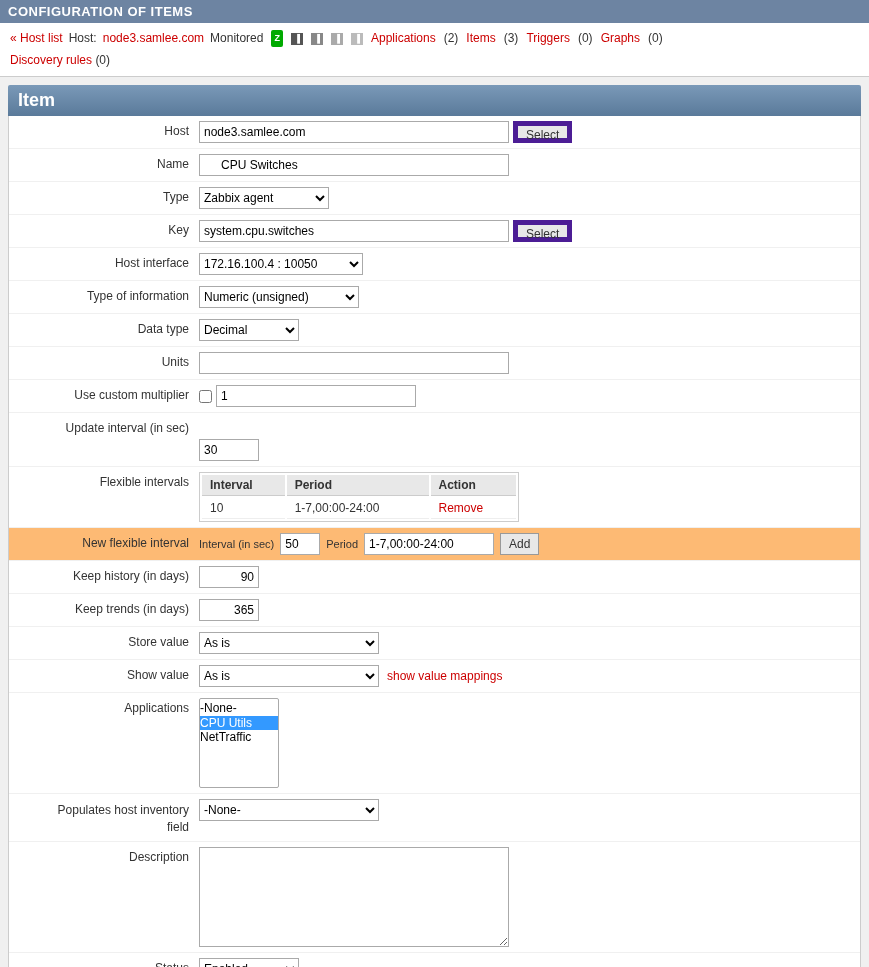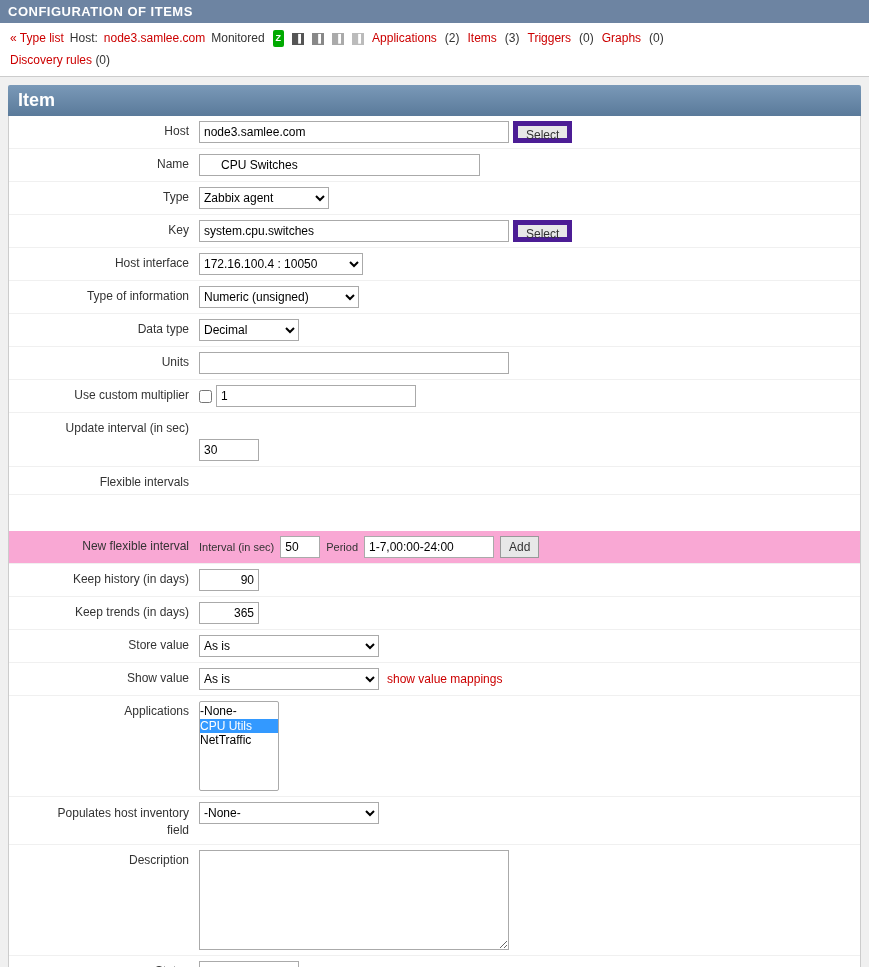--- a/index.html
+++ b/index.html
@@ -139,22 +139,21 @@
     }
 
     .flexible-intervals-table td {
       padding: 3px 8px;
       border-bottom: 1px solid #eee;
     }
 
     .remove-link { color: #cc0000; text-decoration: none; cursor: pointer; }
 
     .new-flexible-row {
-      background: #f9a8d4;
-      margin-top: 36px;
+      background: #fdba74;
     }
 
     .new-flex-label {
       color: #333;
       font-size: 12px;
       padding-top: 3px;
       width: 180px;
       min-width: 180px;
       text-align: right;
       padding-right: 10px;
@@ -198,21 +197,21 @@
   </style>
 </head>
 <body>
 
 <div id="page-title-bar">
   <span>CONFIGURATION OF ITEMS</span>
 </div>
 
 <div id="breadcrumb-area">
   <div class="breadcrumb-row">
-    <a href="#">« Type list</a>
+    <a href="#">« Host list</a>
     <span>Host:</span>
     <a href="#">node3.samlee.com</a>
     <span>Monitored</span>
     <span class="status-icon">Z</span>
     <span style="display:inline-block;background:#555;width:12px;height:12px;font-size:8px;color:#fff;text-align:center;line-height:12px;">▐</span>
     <span style="display:inline-block;background:#888;width:12px;height:12px;font-size:8px;color:#fff;text-align:center;line-height:12px;">▐</span>
     <span style="display:inline-block;background:#aaa;width:12px;height:12px;font-size:8px;color:#fff;text-align:center;line-height:12px;">▐</span>
     <span style="display:inline-block;background:#bbb;width:12px;height:12px;font-size:8px;color:#fff;text-align:center;line-height:12px;">▐</span>
     <a href="#">
       <span>Applications</span>
@@ -251,21 +250,21 @@
       <div class="form-label">Host</div>
       <div class="form-control-area">
         <input type="text" style="width: 310px;" value="node3.samlee.com">
         <button class="btn-select">Select</button>
       </div>
     </div>
 
     <div class="form-row">
       <div class="form-label">Name</div>
       <div class="form-control-area">
-        <input type="text" style="width: 281px; padding-left: 21px;" value="CPU Switches">
+        <input type="text" style="width: 310px; padding-left: 21px;" value="CPU Switches">
       </div>
     </div>
 
     <div class="form-row">
       <div class="form-label">Type</div>
       <div class="form-control-area">
         <select style="width:130px;">
           <option>Zabbix agent</option>
           <option>Zabbix agent (active)</option>
           <option>Simple check</option>
@@ -335,20 +334,38 @@
 
     <div class="form-row">
       <div class="form-label">Update interval (in sec)</div>
       <div class="form-control-area">
         <input type="text" style="width: 60px; margin-top: 21px;" value="30">
       </div>
     </div>
 
     <div class="form-row">
       <div class="form-label">Flexible intervals</div>
+      <div class="form-control-area">
+        <table class="flexible-intervals-table">
+          <thead>
+            <tr>
+              <th>Interval</th>
+              <th>Period</th>
+              <th>Action</th>
+            </tr>
+          </thead>
+          <tbody>
+            <tr>
+              <td>10</td>
+              <td>1-7,00:00-24:00</td>
+              <td><a href="#" class="remove-link">Remove</a></td>
+            </tr>
+          </tbody>
+        </table>
+      </div>
     </div>
 
     <div class="form-row new-flexible-row">
       <div class="new-flex-label">New flexible interval</div>
       <div class="form-control-area">
         <div class="interval-inline">
           <label>Interval (in sec)</label>
           <input type="text" style="width: 40px;" value="50">
           <label>Period</label>
           <input type="text" style="width: 130px;" value="1-7,00:00-24:00">

